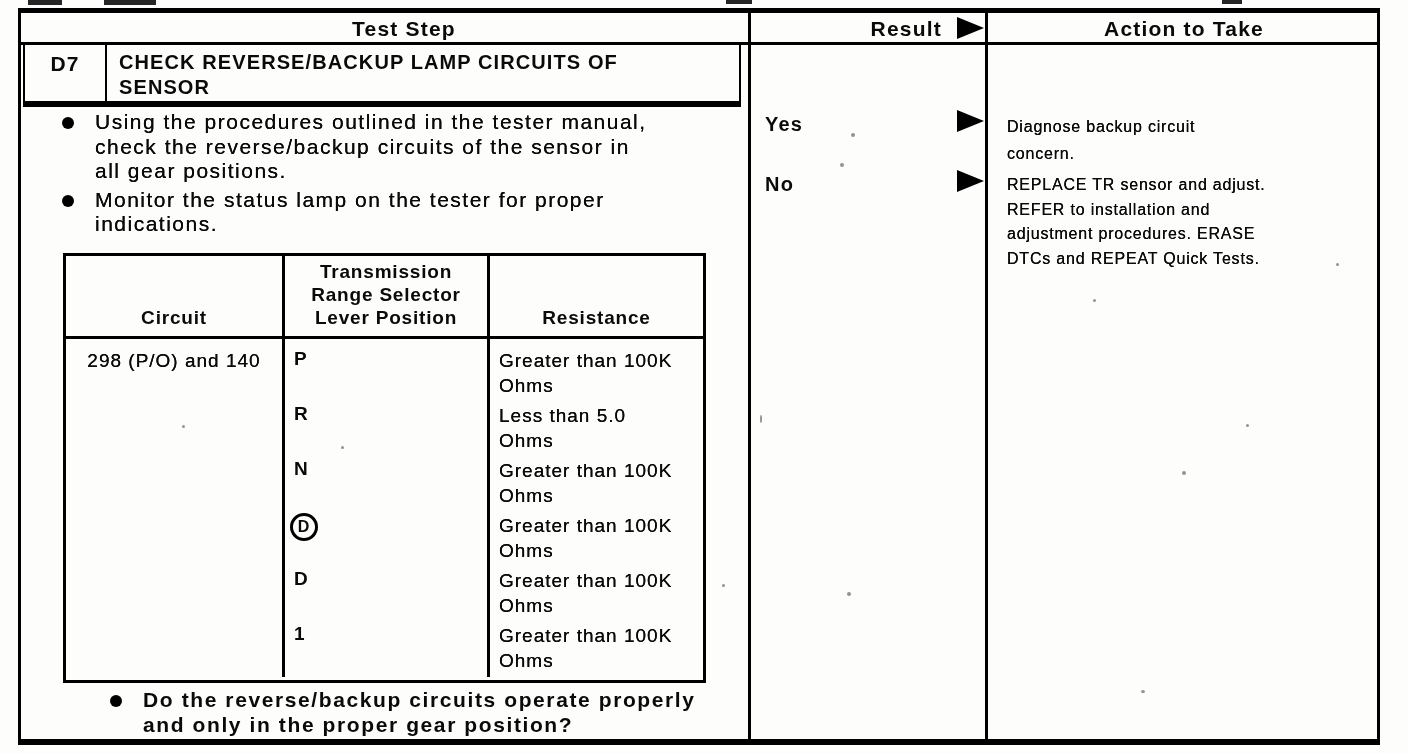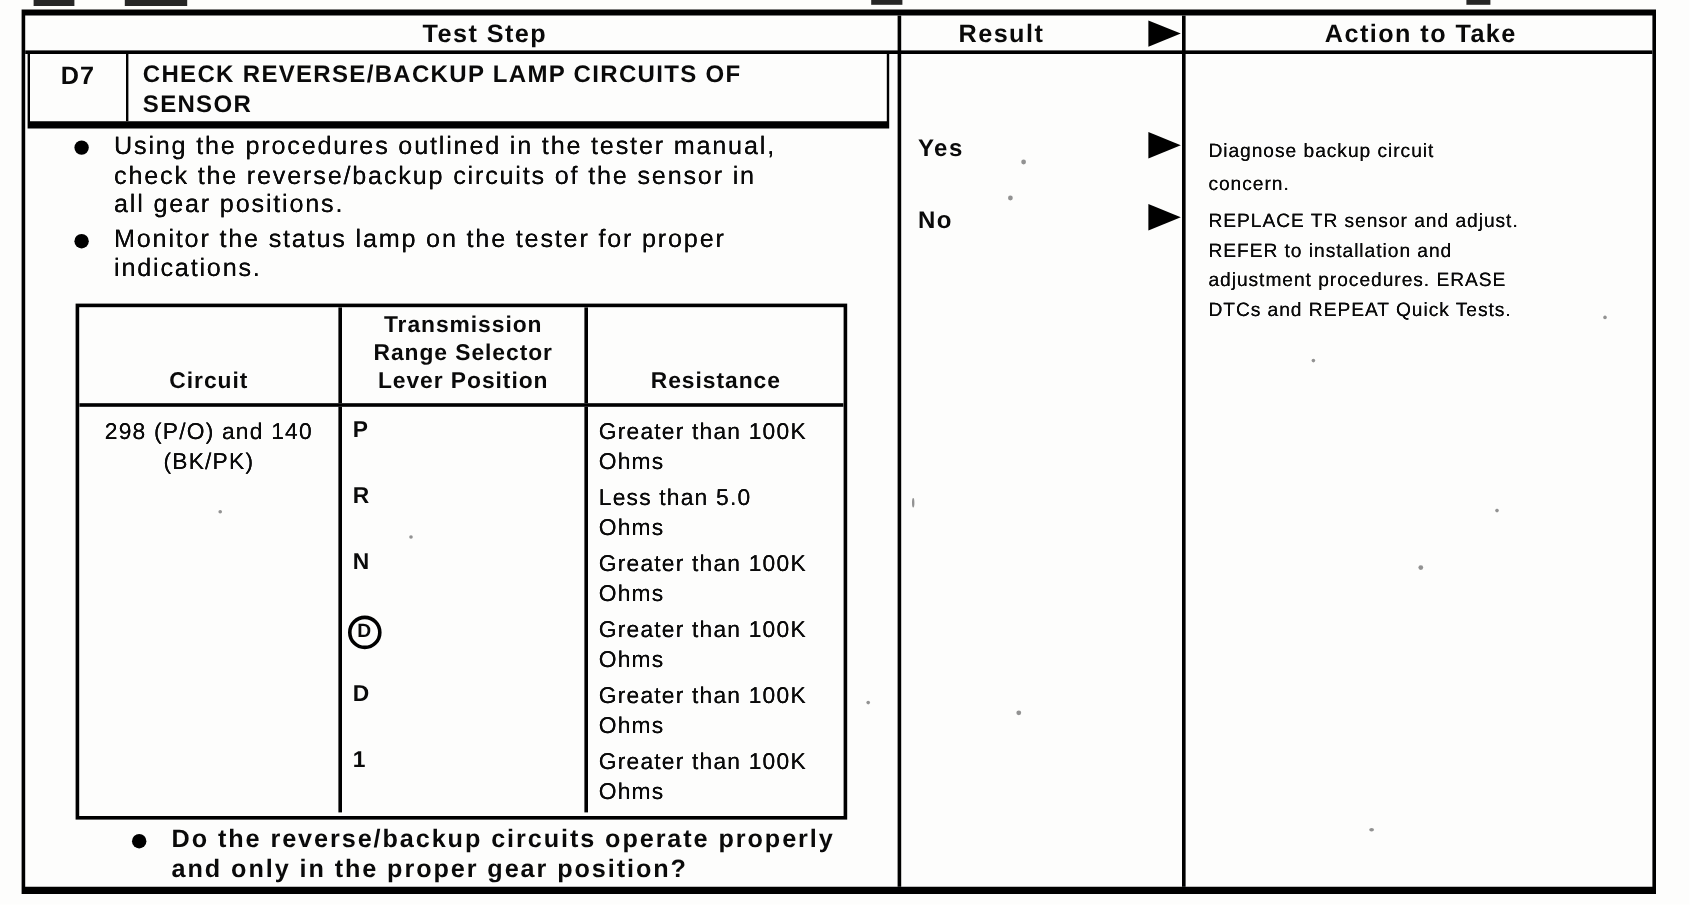--- a/index.html
+++ b/index.html
@@ -21,21 +21,21 @@
     border-top-width: 5px;
     border-bottom-width: 6px;
   }
   .vline { position: absolute; top: 0; bottom: 0; width: 3px; background: #000; }
   .v1 { left: 727px; }
   .v2 { left: 964px; }
   .header-sep { position: absolute; left: 0; right: 0; top: 29px; height: 3px; background: #000; }
 
   .hdr { position: absolute; top: 4px; font-weight: bold; font-size: 21px; letter-spacing: 1.2px; }
   .hdr-test   { left: 0; width: 727px; text-align: center; padding-left: 39px; }
-  .hdr-result { left: 727px; width: 237px; text-align: center; padding-right: 64px; }
+  .hdr-result { left: 748px; width: 237px; text-align: right; padding-right: 64px; }
   .hdr-action { left: 967px; width: 392px; text-align: center; }
 
   .arrow {
     position: absolute; width: 0; height: 0;
     border-top: 11px solid transparent;
     border-bottom: 11px solid transparent;
     border-left: 27px solid #000;
   }
   .hdr-arrow { left: 936px; top: 4px; }
   .yes-arrow { left: 936px; top: 97px; }
@@ -169,21 +169,20 @@
             <div>Transmission</div>
             <div>Range Selector</div>
             <div>Lever Position</div>
           </div>
         </div>
         <div class="sh sc3">Resistance</div>
       </div>
       <div class="spec-body">
         <div class="sb1 ink">
           <div>298 (P/O) and 140</div>
-          <div>(BK/PK)</div>
         </div>
         <div class="sb2">
           <div class="srow">P</div>
           <div class="srow">R</div>
           <div class="srow">N</div>
           <div class="srow">
             <span class="circle">D</span>
           </div>
           <div class="srow">D</div>
           <div class="srow">1</div>

